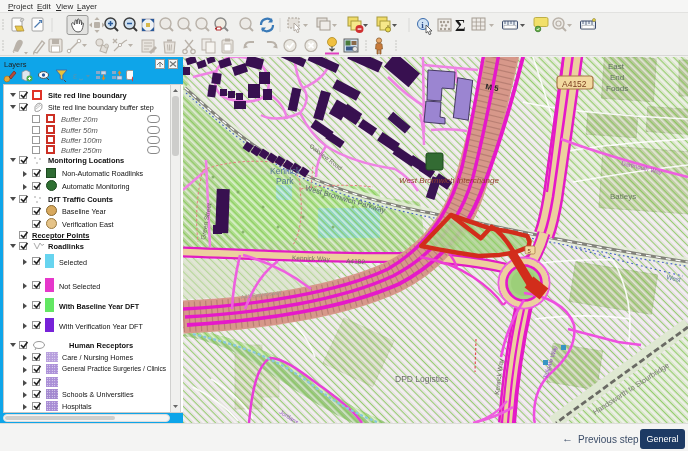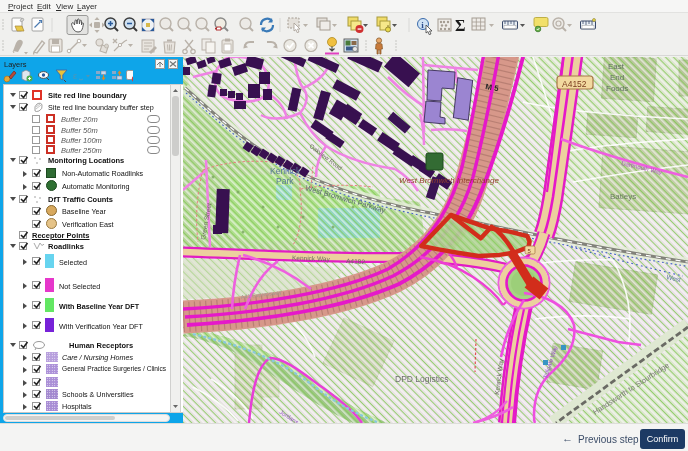--- a/index.html
+++ b/index.html
@@ -548,21 +548,21 @@
           <span class="txtb" style="left:44px;margin-left:21px;">Human Receptors</span>
         </div>
       <div class="row" style="top:267px;">
           <span class="exp expr" style="left:19px;"></span>
           <span class="cb" style="left:28px;">
             <svg width="11" height="11">
               <path d="M2,5 L4.5,7.5 L8.5,2" stroke="#222" stroke-width="1.6" fill="none"></path>
             </svg>
           </span>
           <span class="sw1" style="position:absolute;left:42px;top:0px;width:12px;height:10px;background:#b79fdd;background-image:radial-gradient(#ffffff 0.45px, transparent 0.55px);background-size:2.5px 2.5px;"></span>
-          <span class="txt" style="left:58px;font-style:italic;">Care / Nursing Homes</span>
+          <span class="txt" style="left:58px;">Care / Nursing Homes</span>
         </div>
       <div class="row" style="top:279px;">
           <span class="exp expr" style="left:19px;"></span>
           <span class="cb" style="left:28px;">
             <svg width="11" height="11">
               <path d="M2,5 L4.5,7.5 L8.5,2" stroke="#222" stroke-width="1.6" fill="none"></path>
             </svg>
           </span>
           <span class="sw2" style="position:absolute;left:42px;top:0px;width:12px;height:10px;background:#ab90d8;background-image:radial-gradient(#ffffff 0.45px, transparent 0.55px);background-size:2.5px 2.5px;"></span>
           <span class="txt" style="left:58px;font-size:6.6px;">General Practice Surgeries / Clinics</span>
@@ -911,15 +911,15 @@
     <text x="379" y="29.5" font-size="8.5" fill="#7a3c1e">A4152</text>
   </g>
 
   <rect x="342" y="189" width="10" height="8" rx="1.5" fill="#f2d9a0" stroke="#a87848" stroke-width="0.8"></rect>
   <text x="344.5" y="195.5" font-size="6" fill="#7a3c1e">5</text>
   </svg>
   </div>
   <div id="bottombar">
     <span class="arrowprev">←</span>
     <span class="prevstep">Previous step</span>
-    <div class="confirm">Confirm</div>
+    <div class="confirm">General</div>
   </div>
 </div>
 
 </body></html>

